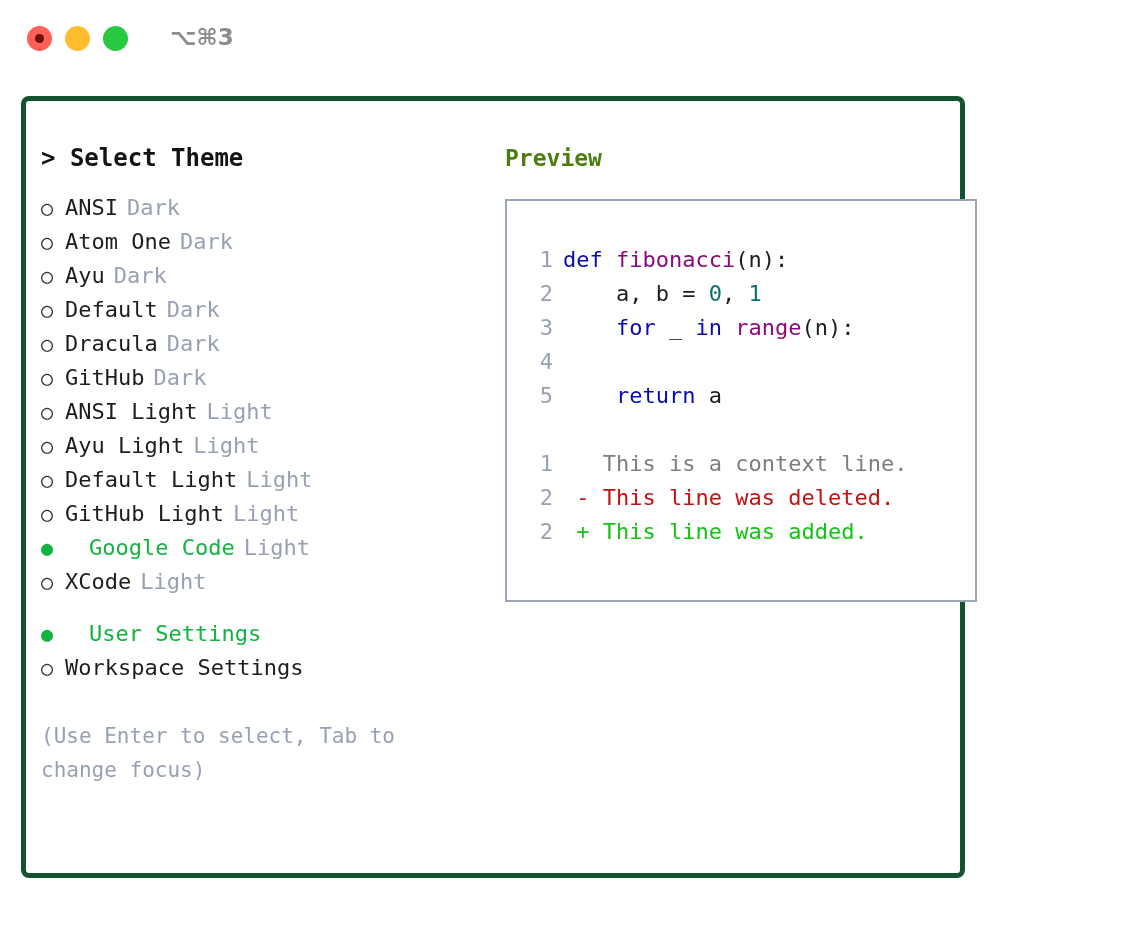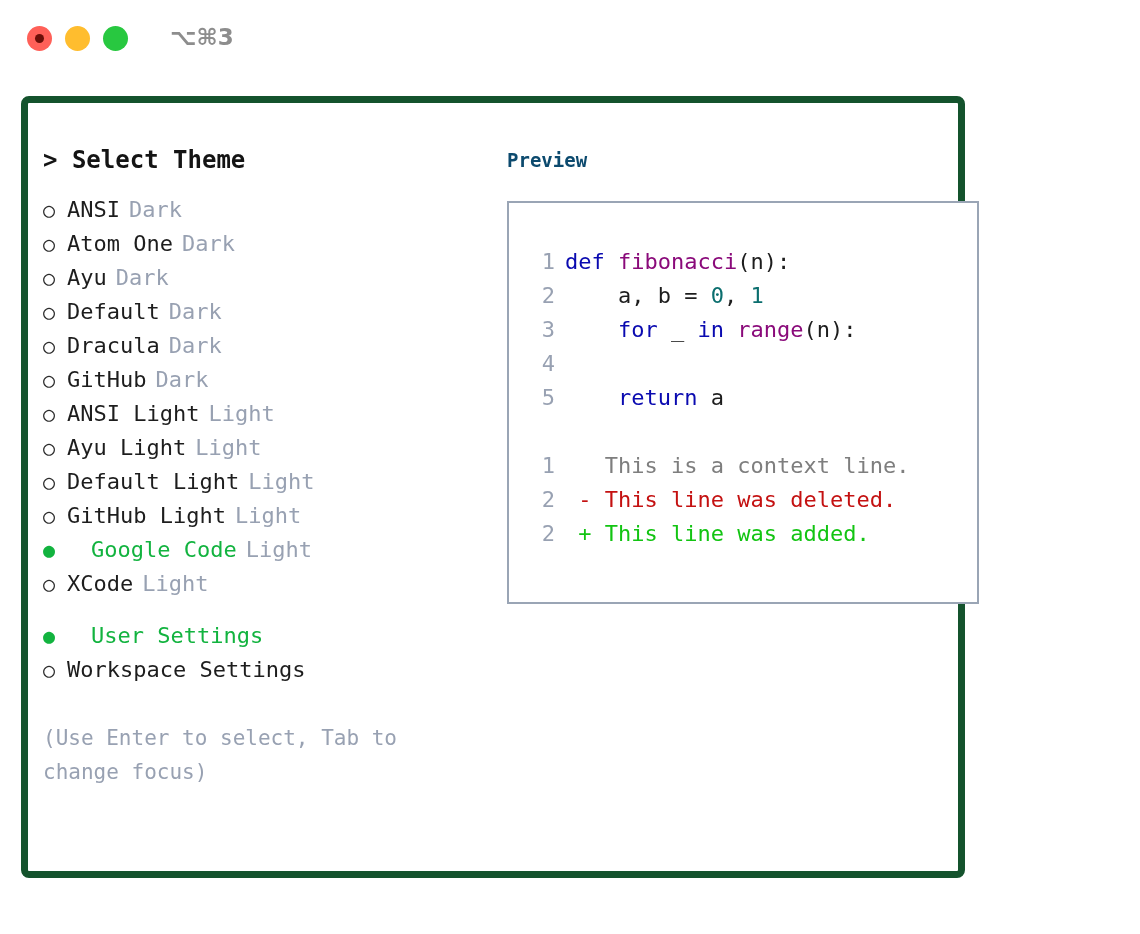--- a/index.html
+++ b/index.html
@@ -69,21 +69,21 @@
     font-family: "DejaVu Sans", "Liberation Sans", sans-serif;
   }
 
   
   .panel {
     position: absolute;
     left: 21px;
     top: 96px;
     width: 944px;
     height: 782px;
-    border: 7px solid #14532d;
+    border: 5px solid #14532d;
     border-radius: 8px;
     box-sizing: border-box;
     background: #ffffff;
   }
 
   
   .left-col {
     position: absolute;
     left: 15px;
     top: 40px;
@@ -144,23 +144,23 @@
     margin-top: 34px;
     font-size: 21px;
     line-height: 34px;
     color: #98a1b2;
     width: 412px;
     white-space: pre-wrap;
   }
 
   
   .preview-title {
-    font-size: 19px;
+    font-size: 23px;
     font-weight: bold;
-    color: #0c4a6e;
+    color: #4d7c0f;
     line-height: 34px;
     white-space: pre;
   }
   .preview-box {
     margin-top: 24px;
     width: 472px;
     height: 403px;
     border: 2px solid #9aa5b5;
     box-sizing: border-box;
     background: #ffffff;

